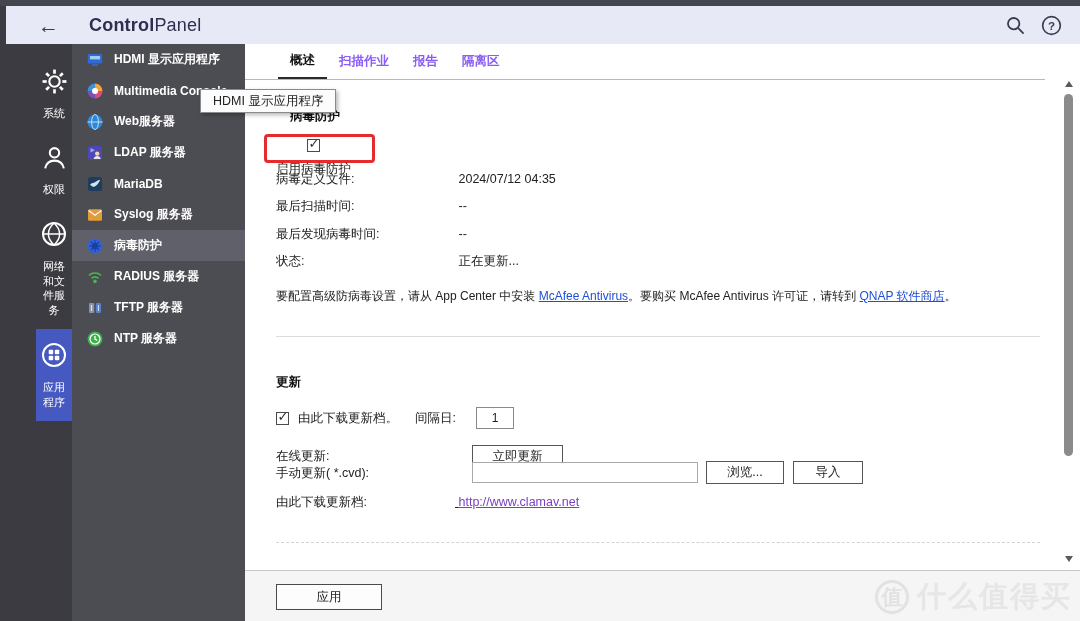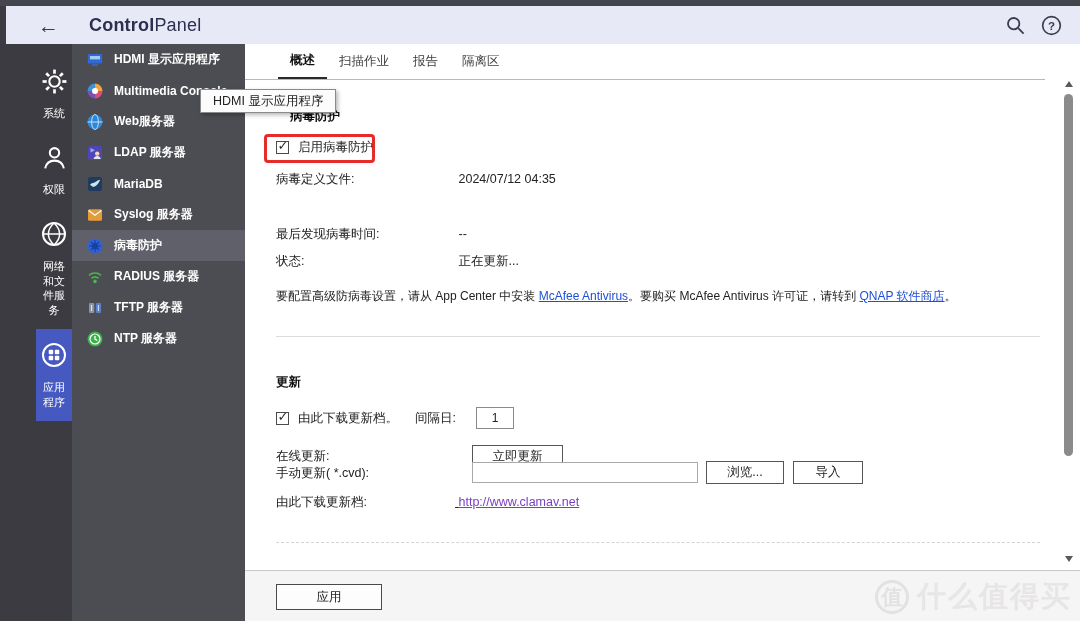--- a/index.html
+++ b/index.html
@@ -28,21 +28,21 @@
   .applist { position:absolute; left:72px; top:44px; width:173px; height:577px; background:#4c4c53; }
   .app-row { height:31px; display:flex; align-items:center; gap:11px; padding-left:15px;
              color:#fff; font-size:12px; font-weight:600; cursor:pointer; white-space:nowrap; }
   .app-row.selected { background:#60606a; }
   .app-row svg { flex:none; display:block; }
 
   
   .main { position:absolute; left:245px; top:44px; width:835px; height:577px; background:#fff; }
   .tabbar { position:absolute; left:0; top:0; width:800px; height:36px; border-bottom:1px solid #b9b9b9;
             display:flex; align-items:center; padding-left:33px; }
-  .tab { padding:7px 12px 8px; font-size:12.5px; color:#404040; cursor:pointer; margin-bottom:-1px; }
+  .tab { padding:7px 12px 8px; font-size:12.5px; color:#8b5cf6; cursor:pointer; margin-bottom:-1px;font-weight:bold; }
   .tab.active { font-weight:bold; color:#111; border-bottom:2px solid #2b2b2b; }
 
   .section-title { position:absolute; left:45px; font-size:12.5px; font-weight:bold; color:#111; }
   .field-row { position:absolute; left:31px; font-size:12.5px; color:#222; }
   .field-label { display:inline-block; width:179px; }
   .field-value { color:#222; }
 
   .checkbox { display:inline-block; width:13px; height:13px; border:1.5px solid #4a4a4a; background:#fff;
               position:relative; vertical-align:-2px; cursor:pointer; }
   .checkbox::after { content:"✓"; position:absolute; left:0.5px; top:-4px; font-size:13px;
@@ -271,28 +271,32 @@
   <div class="tabbar">
     <span class="tab active">概述</span>
     <span class="tab">扫描作业</span>
     <span class="tab">报告</span>
     <span class="tab">隔离区</span>
   </div>
 
   <div class="section-title" style="top:64px;">病毒防护</div>
 
   <div class="red-annotation"></div>
-  <div class="chk-row" style="left:31px; top:95px;">
+  <div class="chk-row" style="left:31px; top:95px;flex-direction:column;">
     <span class="checkbox"></span>
     <span>启用病毒防护</span>
   </div>
 
   <div class="field-row" style="top:127px;">
     <span class="field-label">病毒定义文件:</span>
     <span class="field-value">2024/07/12 04:35</span>
+  </div>
+  <div class="field-row" style="top:154px;">
+    <span class="field-label">最后扫描时间:</span>
+    <span class="field-value">--</span>
   </div>
   <div class="field-row" style="top:182px;">
     <span class="field-label">最后发现病毒时间:</span>
     <span class="field-value">--</span>
   </div>
   <div class="field-row" style="top:209px;">
     <span class="field-label">状态:</span>
     <span class="field-value">正在更新...</span>
   </div>
 

